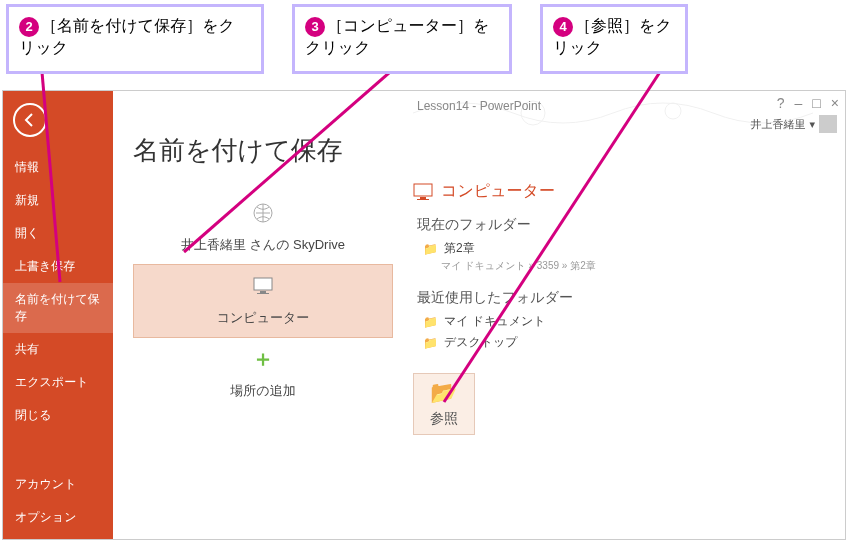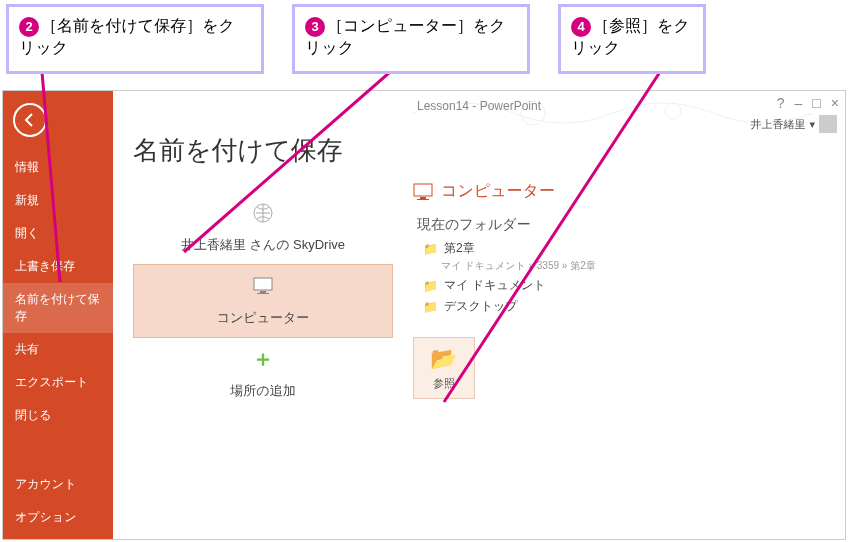--- a/index.html
+++ b/index.html
@@ -35,33 +35,33 @@
   
   .col-right { flex:1; padding-top: 48px; }
   .sec-title { color:#d44a26; font-size:16px; margin-bottom:14px; display:flex; align-items:center; gap:8px; }
   .sec-sub { font-size:14px; color:#555; margin: 10px 4px 6px; }
   .folder-line { font-size:12px; color:#444; display:flex; align-items:center; gap:6px; margin:4px 0 2px 10px; }
   .folder-path { font-size:10px; color:#999; margin-left: 28px; }
   .folder-ico { color:#e8b768; }
   
   .browse-btn { width: 62px; height: 62px; border:1px solid #e6c9b8; background:#fbeee5; display:flex; flex-direction:column; align-items:center; justify-content:center; gap:4px; margin-top:22px; cursor:pointer; }
   .browse-btn .fico { font-size:22px; color:#e8b768; }
-  .browse-btn .lbl { font-size:11px; color:#555;text-align:right; }
+  .browse-btn .lbl { font-size:14px; color:#555;text-align:right; }
   
   svg.arrow { position:absolute; pointer-events:none; z-index:15; }
   .arrow line { stroke:#d4007f; stroke-width:3; }
 </style>
 </head>
 <body>
 
 <div class="callouts">
   <div class="callout" style="width:258px">
     <span class="num">2</span><span>［名前を付けて保存］をクリック</span>
   </div>
-  <div class="callout" style="width:238px">
+  <div class="callout" style="width:220px">
     <span class="num">3</span><span>［コンピューター］をクリック</span>
   </div>
   <div class="callout" style="width:148px">
     <span class="num">4</span><span>［参照］をクリック</span>
   </div>
 </div>
 
 <svg class="arrow" style="top:72px; left:30px;" width="40" height="220">
     <line x1="12" y1="0" x2="30" y2="210"></line>
   </svg>
@@ -150,20 +150,21 @@
             </svg>
           <span>コンピューター</span>
         </div>
         <div class="sec-sub">現在のフォルダー</div>
         <div class="folder-line">
           <span class="folder-ico">📁</span>
           <span>第2章</span>
         </div>
         <div class="folder-path">マイ ドキュメント » 3359 » 第2章</div>
 
+        <div class="sec-sub" style="margin-top:16px">最近使用したフォルダー</div>
         <div class="folder-line">
           <span class="folder-ico">📁</span>
           <span>マイ ドキュメント</span>
         </div>
         <div class="folder-line">
           <span class="folder-ico">📁</span>
           <span>デスクトップ</span>
         </div>
 
         <div class="browse-btn">

